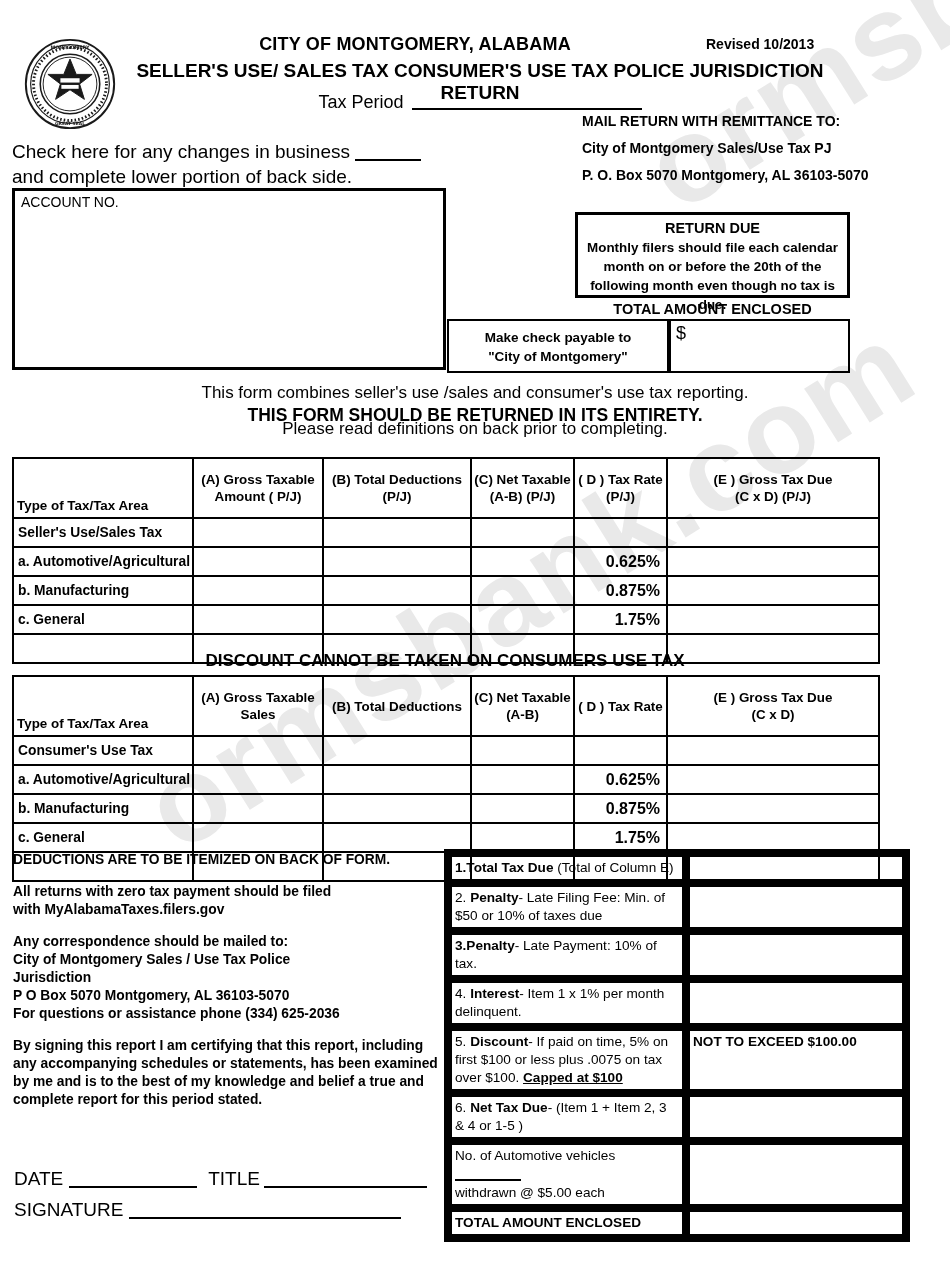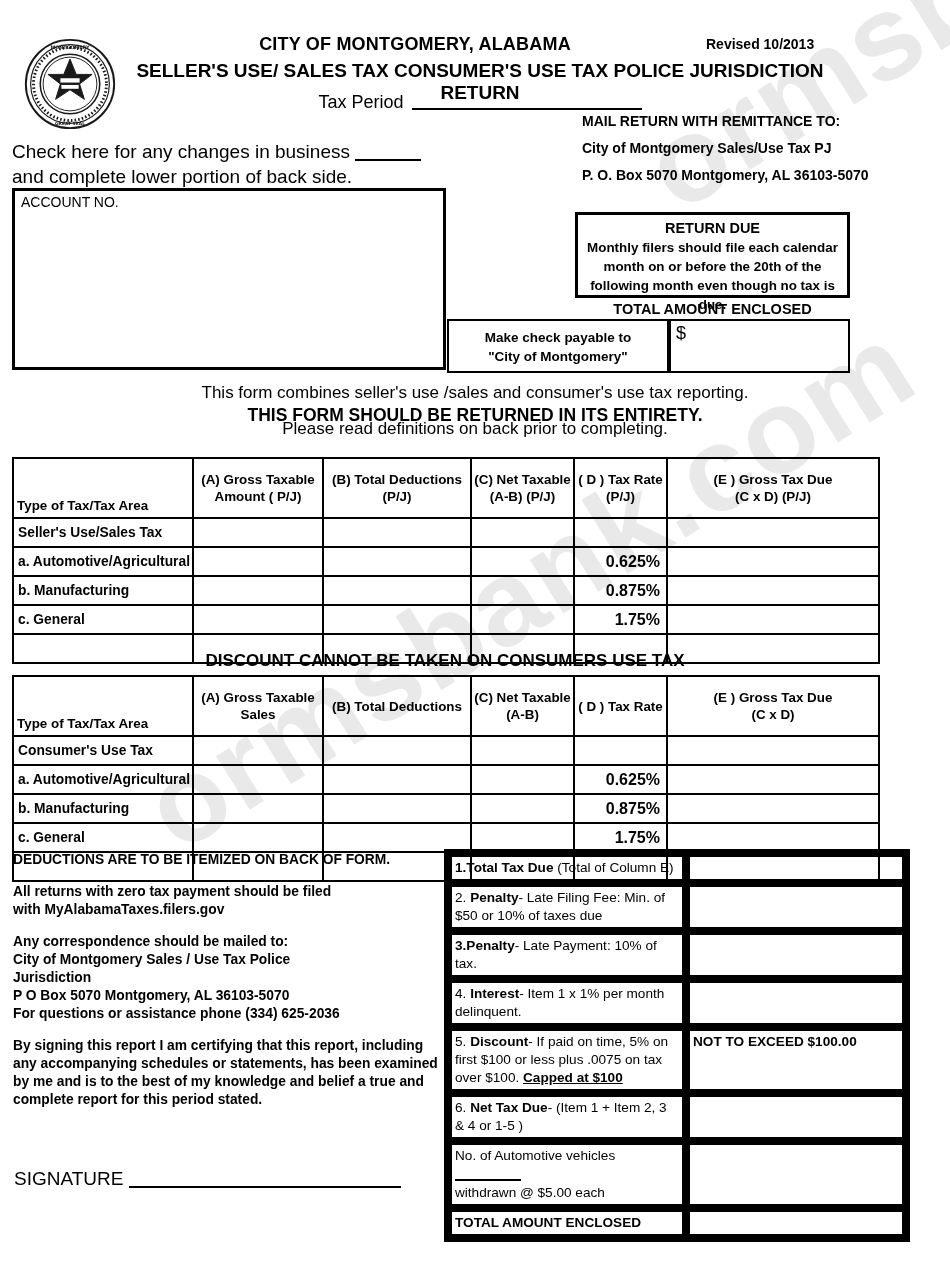--- a/index.html
+++ b/index.html
@@ -419,20 +419,24 @@
         <span>City of Montgomery Sales / Use Tax Police</span><br>
         <span>Jurisdiction</span><br>
         <span>P O Box 5070 Montgomery, AL 36103-5070</span><br>
         <span>For questions or assistance phone (334) 625-2036</span>
       </p>
       <p class="tight">By signing this report I am certifying that this report, including any accompanying schedules or statements, has been examined by me and is to the best of my knowledge and belief a true and complete report for this period stated.</p>
     </div>
 
     <div class="sig-area">
       <div class="sig-row">
+        <span>DATE</span><span class="sig-line-sm"></span>
+        <span>TITLE</span><span class="sig-line-md"></span>
+      </div>
+      <div class="sig-row">
         <span>SIGNATURE</span><span class="sig-line-lg"></span>
       </div>
     </div>
 
     <table id="calctable">
       <tbody>
           <tr>
         <td class="lab">
           <b>1.</b><b>Total Tax Due</b><span> (Total of Column E)</span>
         </td>

